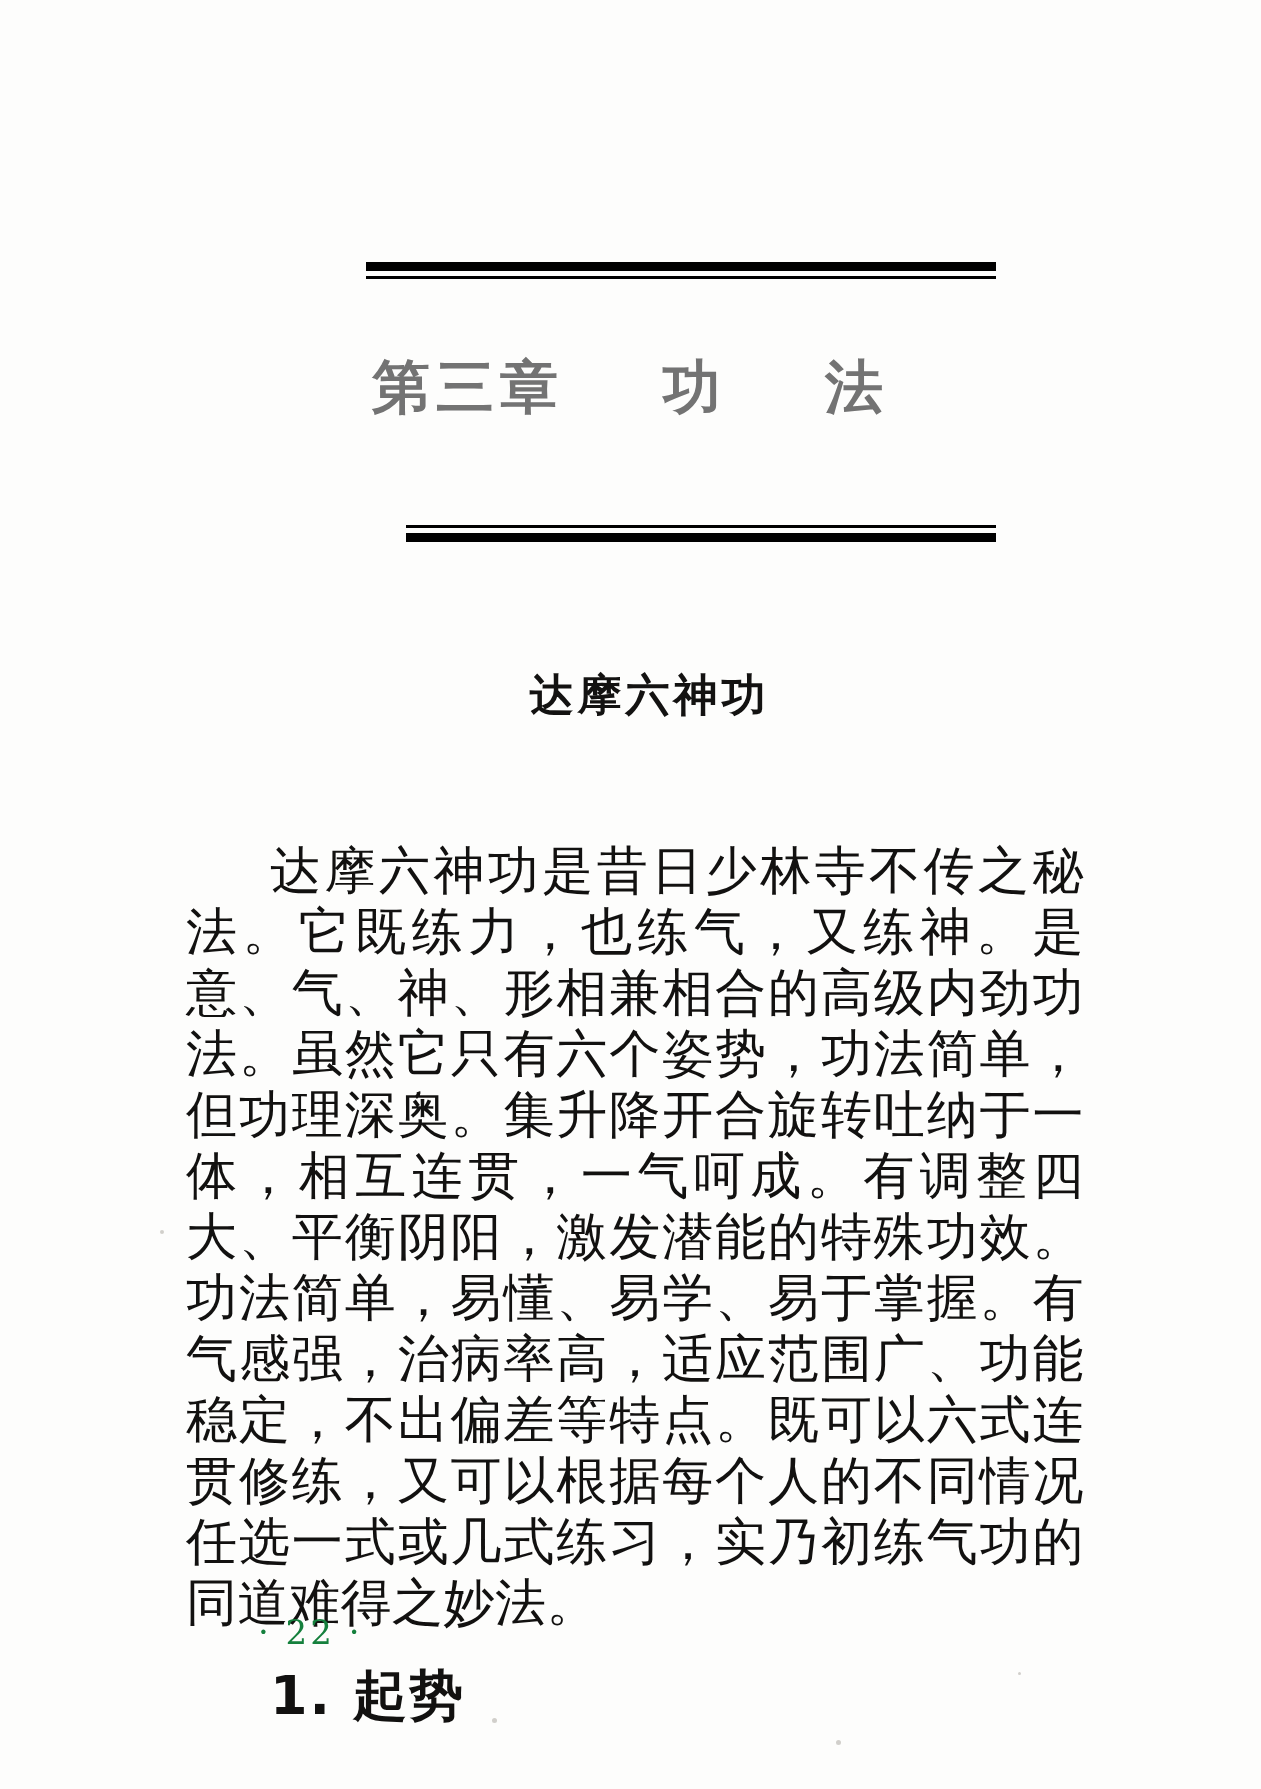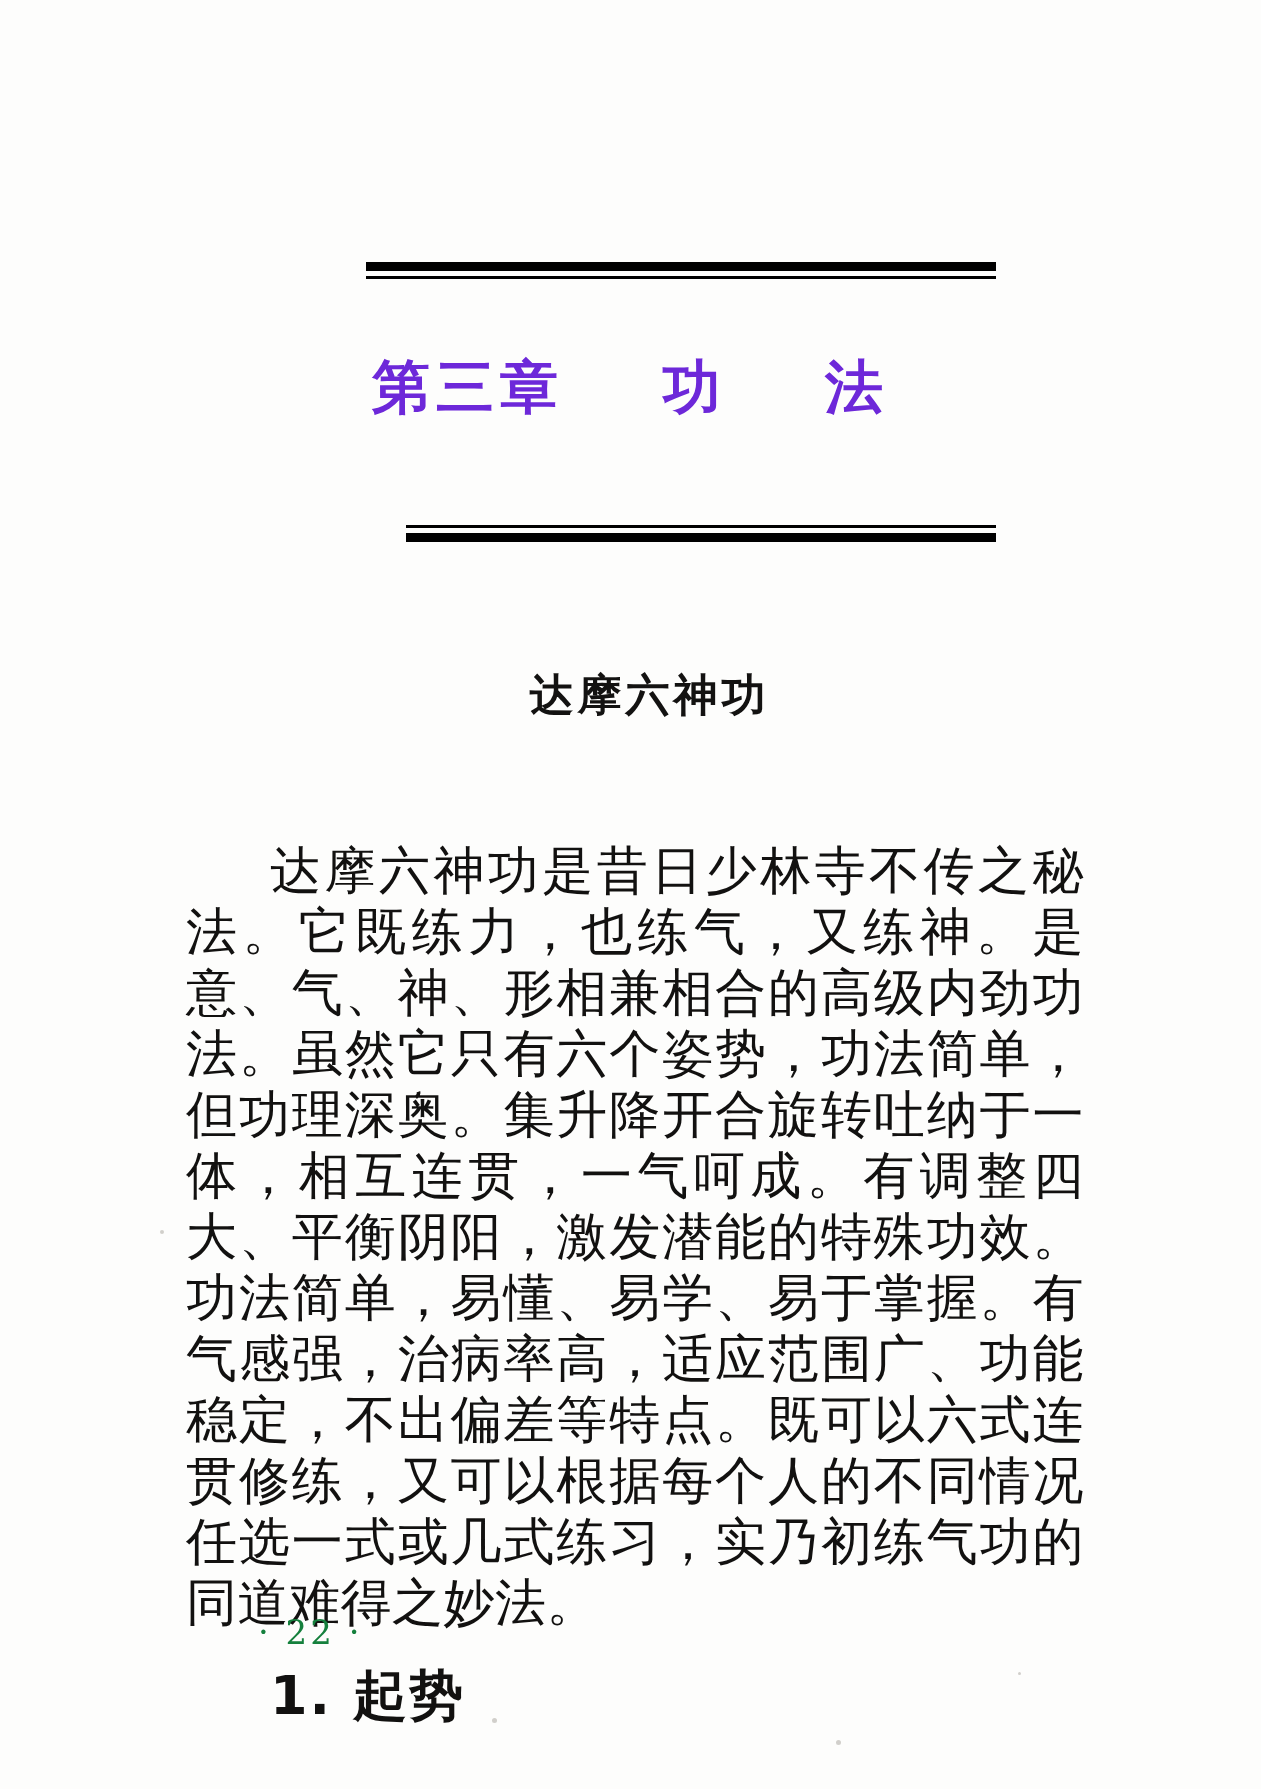--- a/index.html
+++ b/index.html
@@ -65,21 +65,21 @@
     position: absolute;
     left: 0;
     top: 358px;
     width: 1261px;
     text-align: center;
     font-size: 58px;
     line-height: 1;
     letter-spacing: 6px;
     font-weight: 700;
     font-family: "DejaVu Serif", "Liberation Serif", serif;
-    color: #6d28d9;
+    color: #737373;
   }
   .chapter-title .gap {
     display: inline-block;
     width: 46px;
   }
 
   .section-title {
     position: absolute;
     left: 0;
     top: 673px;

